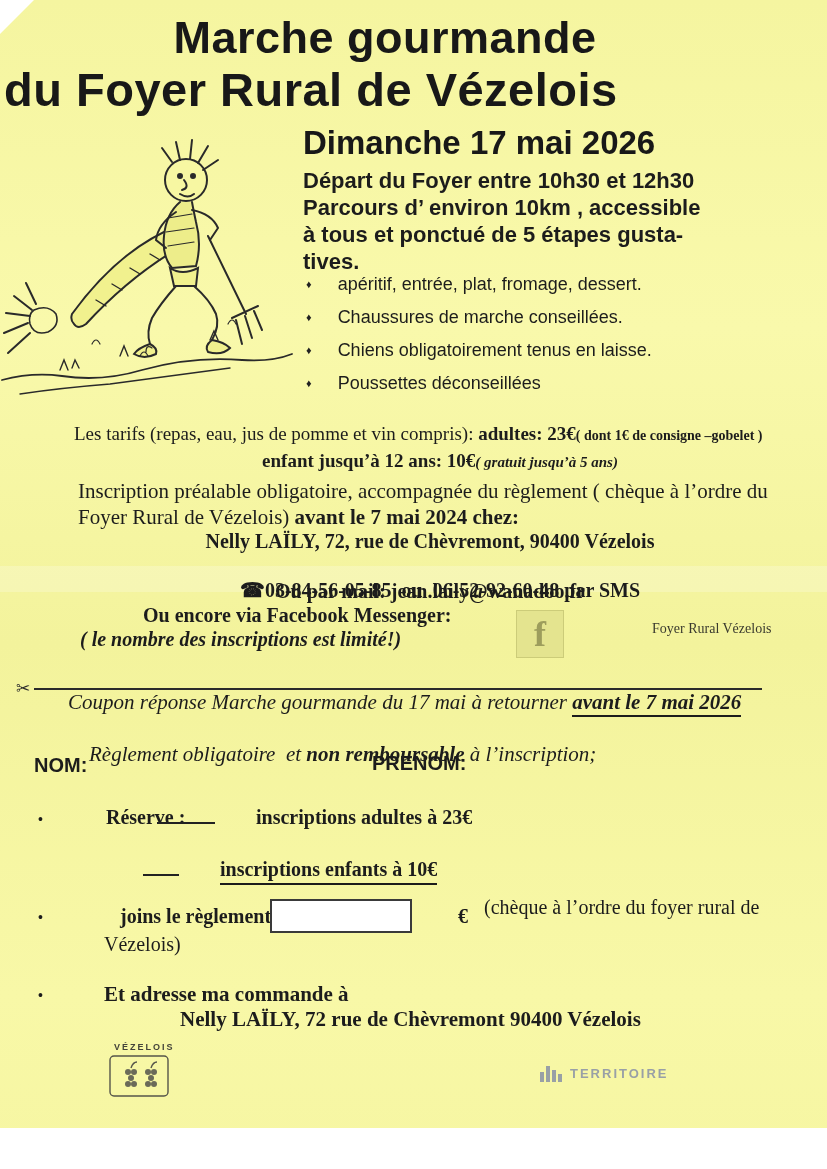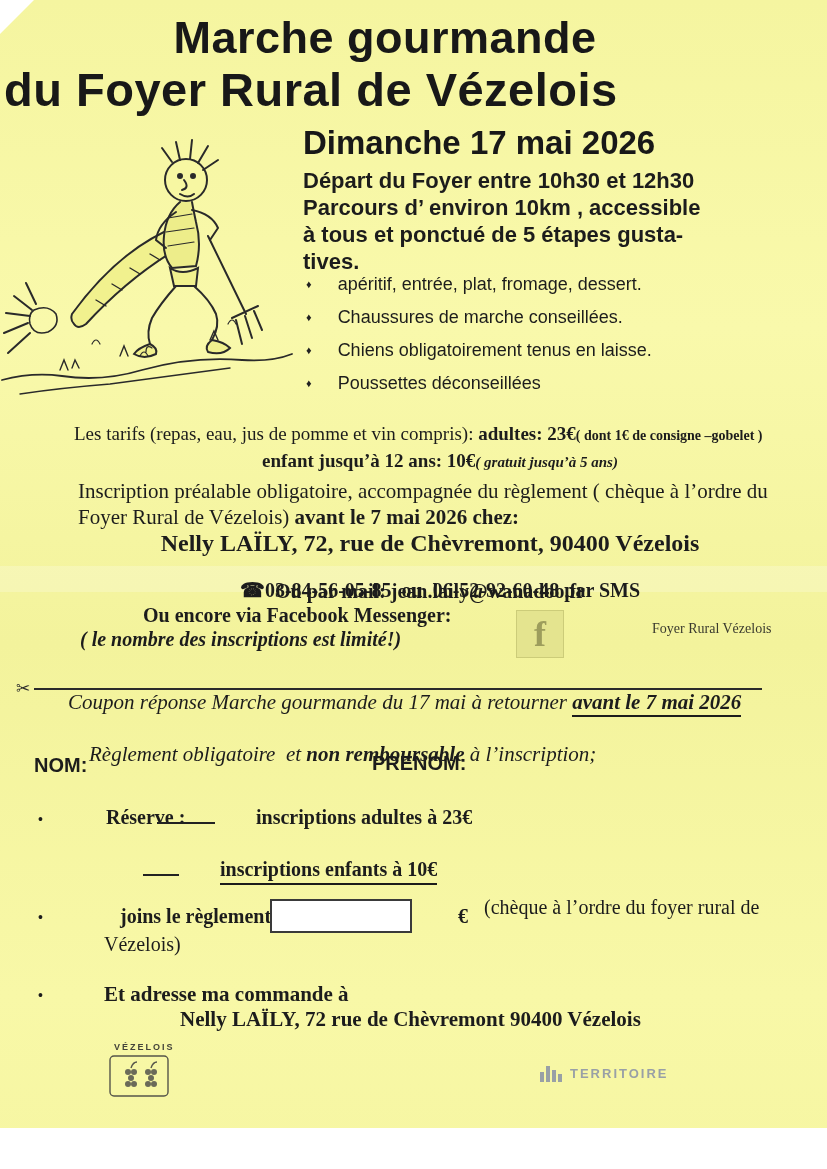--- a/index.html
+++ b/index.html
@@ -112,23 +112,23 @@
   </div>
 
   <div class="abs serif" style="top:423px;left:34px;font-size:19px;">
     <span>Les tarifs (repas, eau, jus de pomme et vin compris): </span><span class="b">adultes: 23€</span><span class="b" style="font-size:14px;">( dont 1€ de consigne –gobelet )</span>
   </div>
   <div class="abs serif center" style="top:450px;left:130px;width:540px;font-size:19px;">
     <span class="b">enfant jusqu’à 12 ans: 10€</span><span class="b i" style="font-size:15px;">( gratuit jusqu’à 5 ans)</span>
   </div>
 
   <div class="abs serif" style="top:478px;left:38px;width:715px;font-size:21px;line-height:26px;">
-    <span>Inscription préalable obligatoire, accompagnée du règlement ( chèque à l’ordre du Foyer Rural de Vézelois) </span><span class="b">avant le 7 mai 2026 chez:</span>
-  </div>
-  <div class="abs serif b center" style="top:530px;left:0;width:780px;font-size:24px;">Nelly LAÏLY, 72, rue de Chèvremont, 90400 Vézelois</div>
+    <span>Inscription préalable obligatoire, accompagnée du règlement ( chèque à l’ordre du Foyer Rural de Vézelois) </span><span class="b">avant le 7 mai 2024 chez:</span>
+  </div>
+  <div class="abs serif b center" style="top:530px;left:0;width:780px;font-size:20px;">Nelly LAÏLY, 72, rue de Chèvremont, 90400 Vézelois</div>
   <div class="abs serif b center prewrap" style="top:555px;left:0;width:780px;font-size:20px;">
     <span>☎</span><span>03-84-56-05-85  ou  06-52-92-60-48 par SMS</span>
   </div>
   <div class="abs serif b center" style="top:580px;left:0;width:780px;font-size:20px;">Ou par mail: jean.laily@wanadoo.fr</div>
   <div class="abs serif b" style="top:604px;left:103px;font-size:20px;">Ou encore via Facebook Messenger:</div>
   <div class="abs serif b i" style="top:628px;left:40px;font-size:20px;">( le nombre des inscriptions est limité!)</div>
 
   <div class="abs fb-box" style="top:610px;left:516px;">
     <span class="fb-f">f</span>
   </div>

